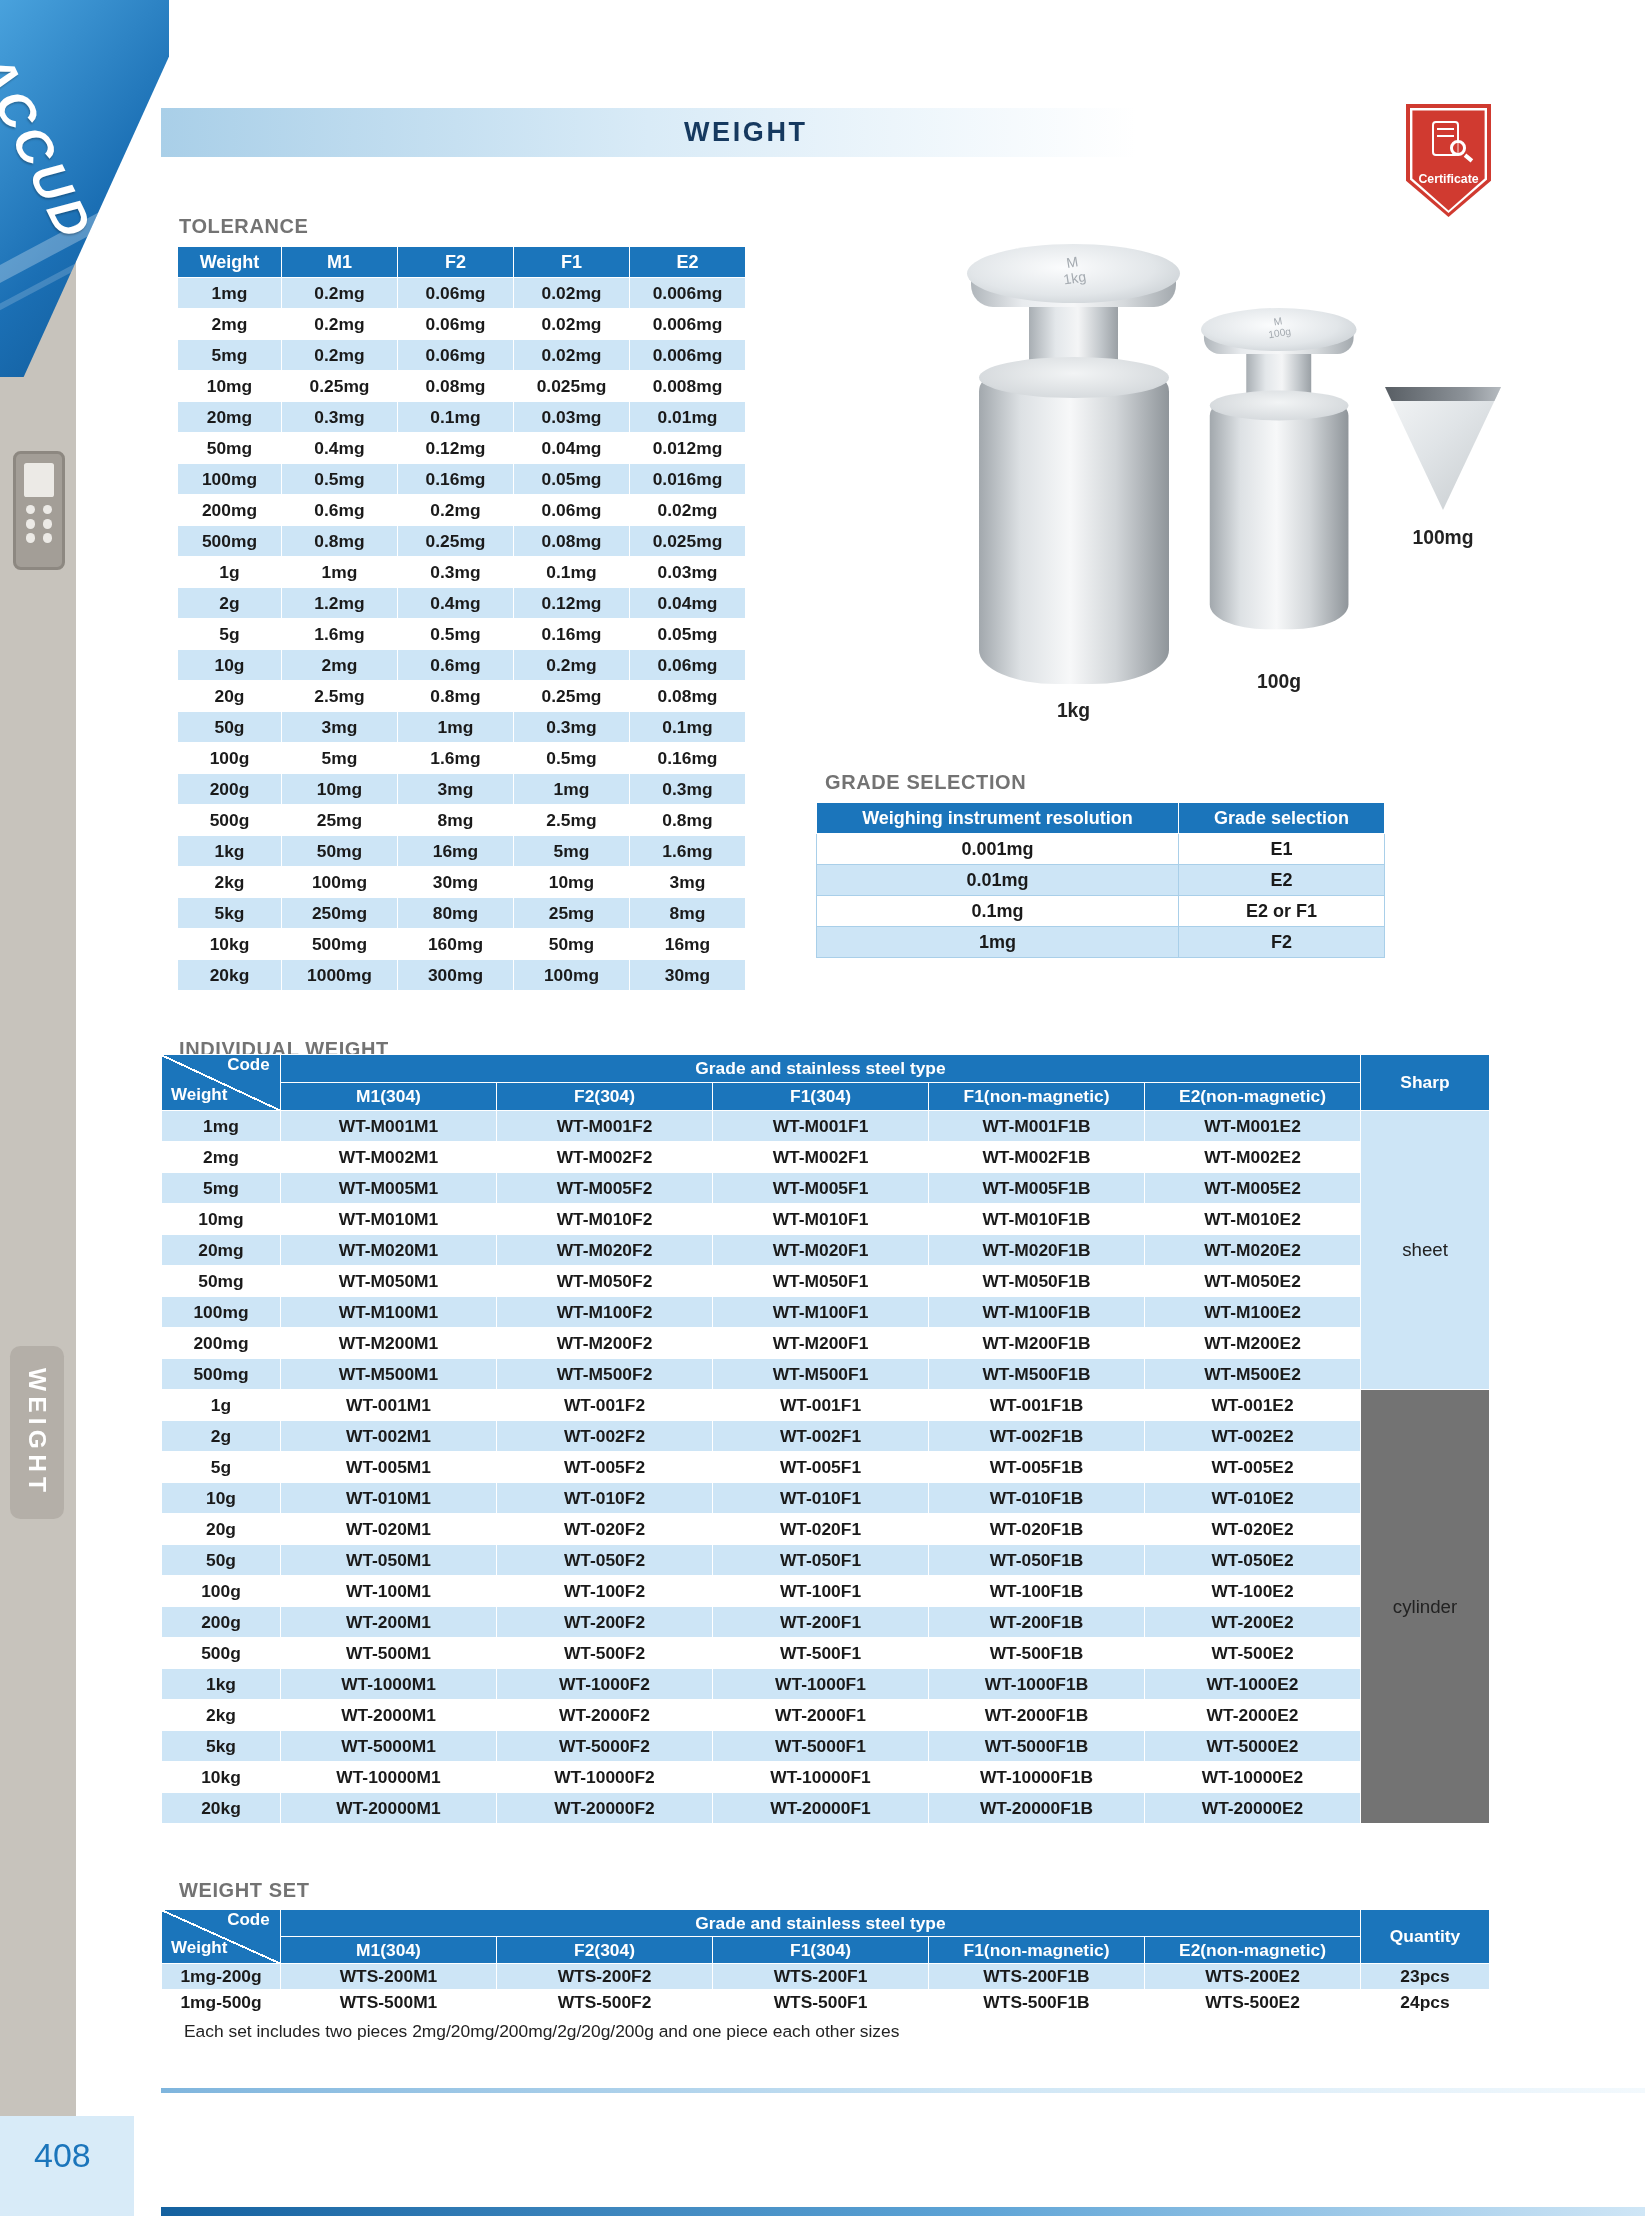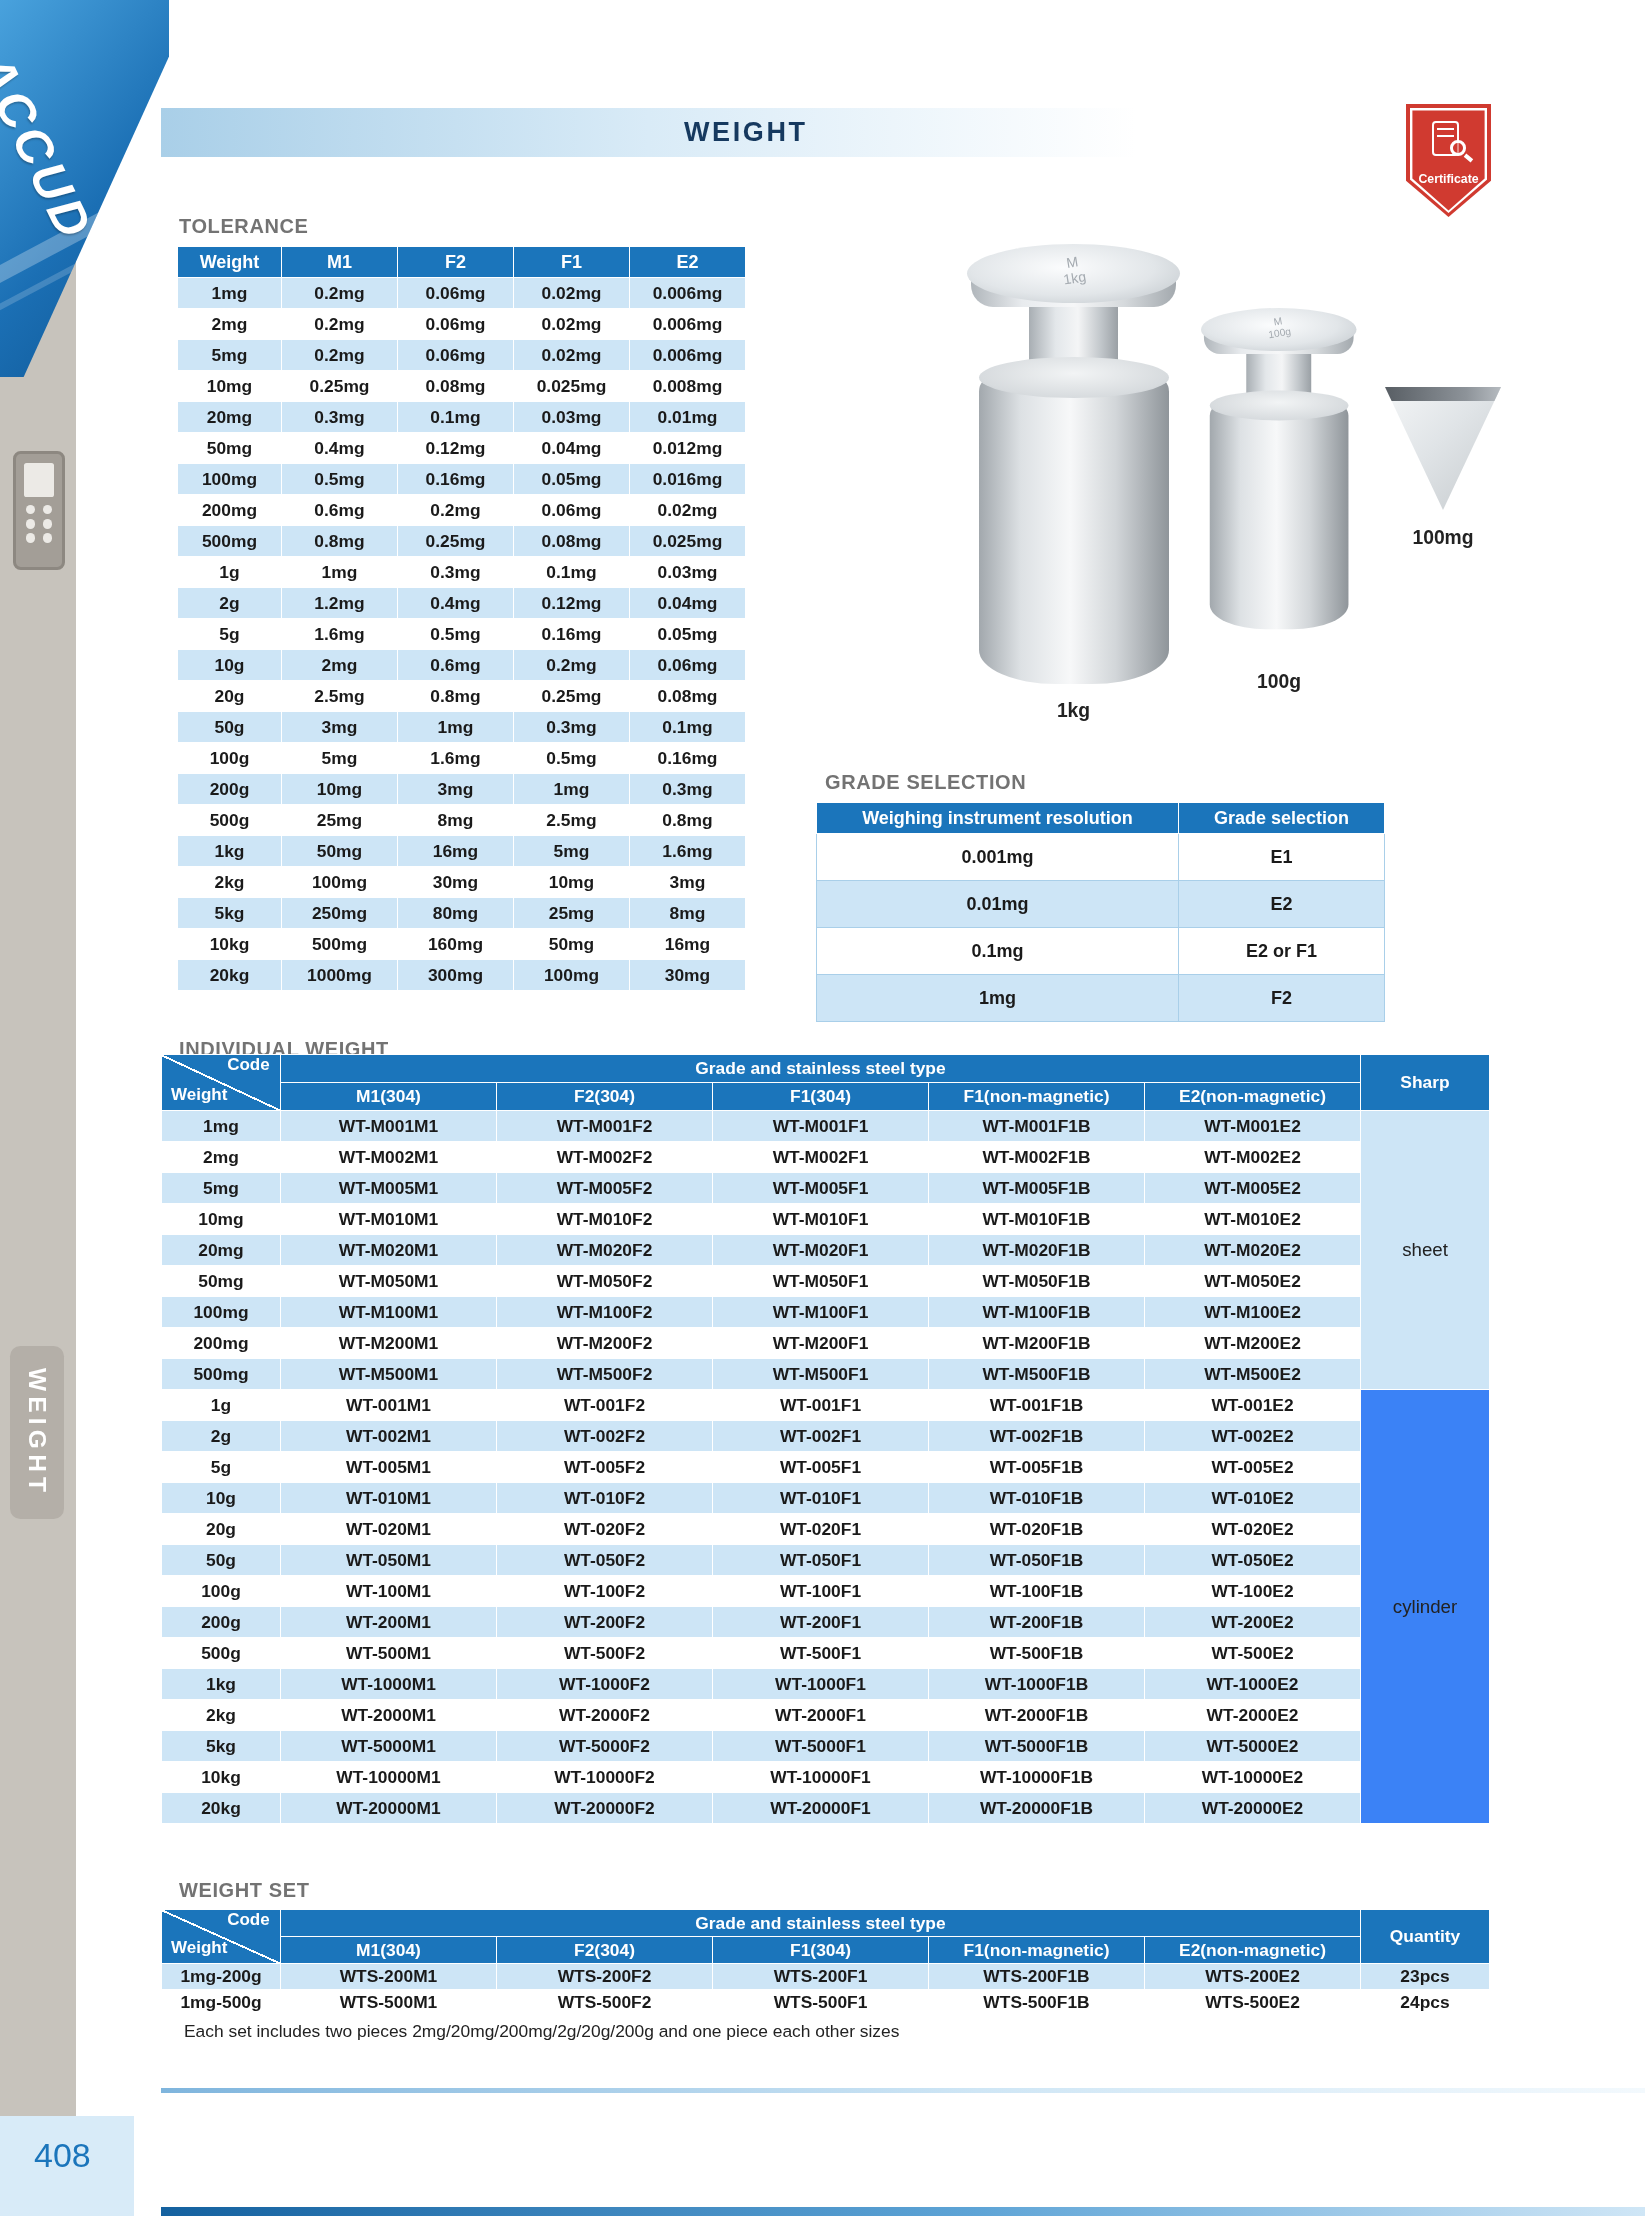--- a/index.html
+++ b/index.html
@@ -66,28 +66,28 @@
   th { background:#1b75bb; color:#ffffff; font-weight:bold; }
   tr.tint td { background:#cde5f6; }
 
   #tol-table { left:177px; top:246px; width:569px; }
   #tol-table th { height:31px; font-size:18px; border:1.3px solid #ffffff; }
   #tol-table td { height:31px; font-size:17.4px; font-weight:bold; border:1.3px solid #ffffff; background:#ffffff; }
   #tol-table tr.tint td { background:#cde5f6; }
 
   #grade-table { left:816px; top:802px; width:569px; }
   #grade-table th { height:31px; font-size:18px; border:1.3px solid #ffffff; }
-  #grade-table td { height:47px; font-size:18px; font-weight:bold; border:0.6px solid #a9cfe9; background:#ffffff; }
+  #grade-table td { height:31px; font-size:18px; font-weight:bold; border:0.6px solid #a9cfe9; background:#ffffff; }
   #grade-table tr.tint td { background:#cde5f6; }
 
   #ind-table { left:161px; top:1054px; width:1328px; }
   #ind-table th { height:28px; font-size:17.4px; border:1.3px solid #ffffff; }
   #ind-table td { height:31px; font-size:17.4px; font-weight:bold; border:1.3px solid #ffffff; background:#ffffff; }
   #ind-table tr.tint td { background:#cde5f6; }
-  #ind-table td.shape-cell { background:#3b82f6; font-weight:normal; font-size:18.7px; color:#222; }
+  #ind-table td.shape-cell { background:#737373; font-weight:normal; font-size:18.7px; color:#222; }
 
   #set-table { left:161px; top:1909px; width:1328px; }
   #set-table th { height:27px; font-size:17.4px; border:1.3px solid #ffffff; }
   #set-table td { height:26px; font-size:17.4px; font-weight:bold; border:1.3px solid #ffffff; background:#ffffff; }
   #set-table tr.tint td { background:#cde5f6; }
 
   th.corner { position:relative; }
   th.corner .diag-line { position:absolute; inset:0;
       background:linear-gradient(to top right,rgba(0,0,0,0) calc(50% - 1.3px),#ffffff calc(50% - 1.3px),#ffffff calc(50% + 0.6px),rgba(0,0,0,0) calc(50% + 0.6px)); }
   th.corner .c-top { position:absolute; top:0; right:10.3px; font-size:17px; }

